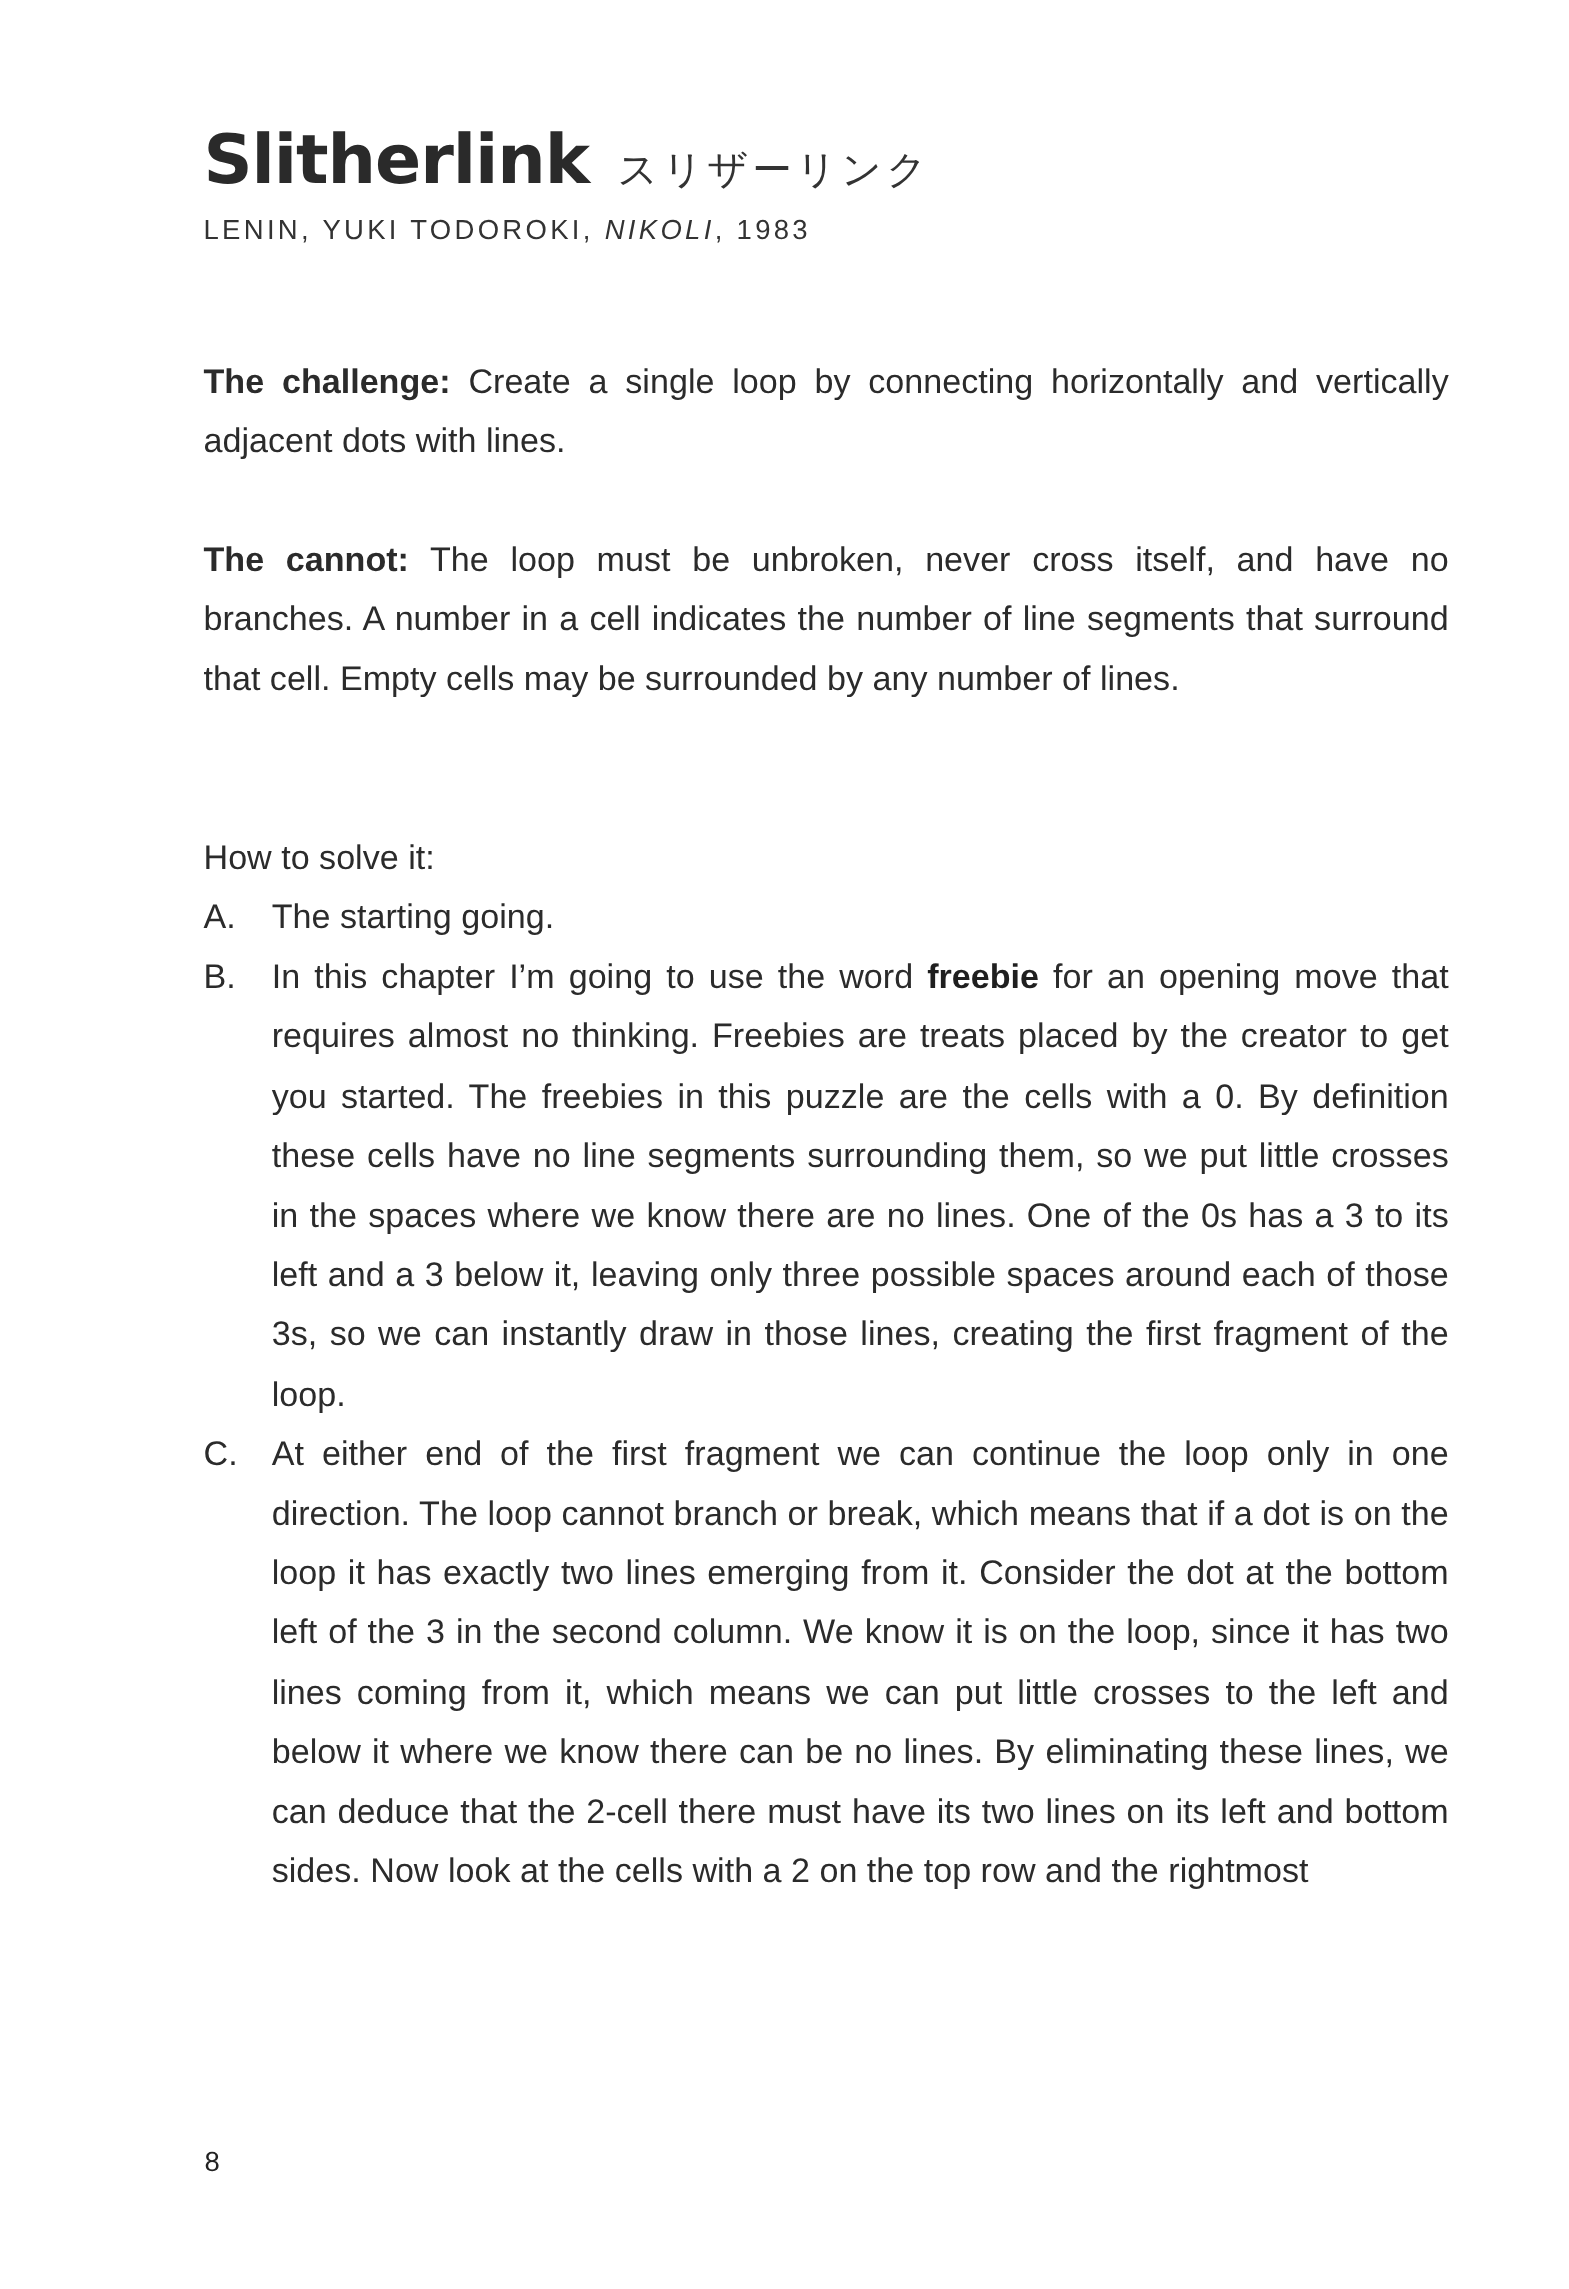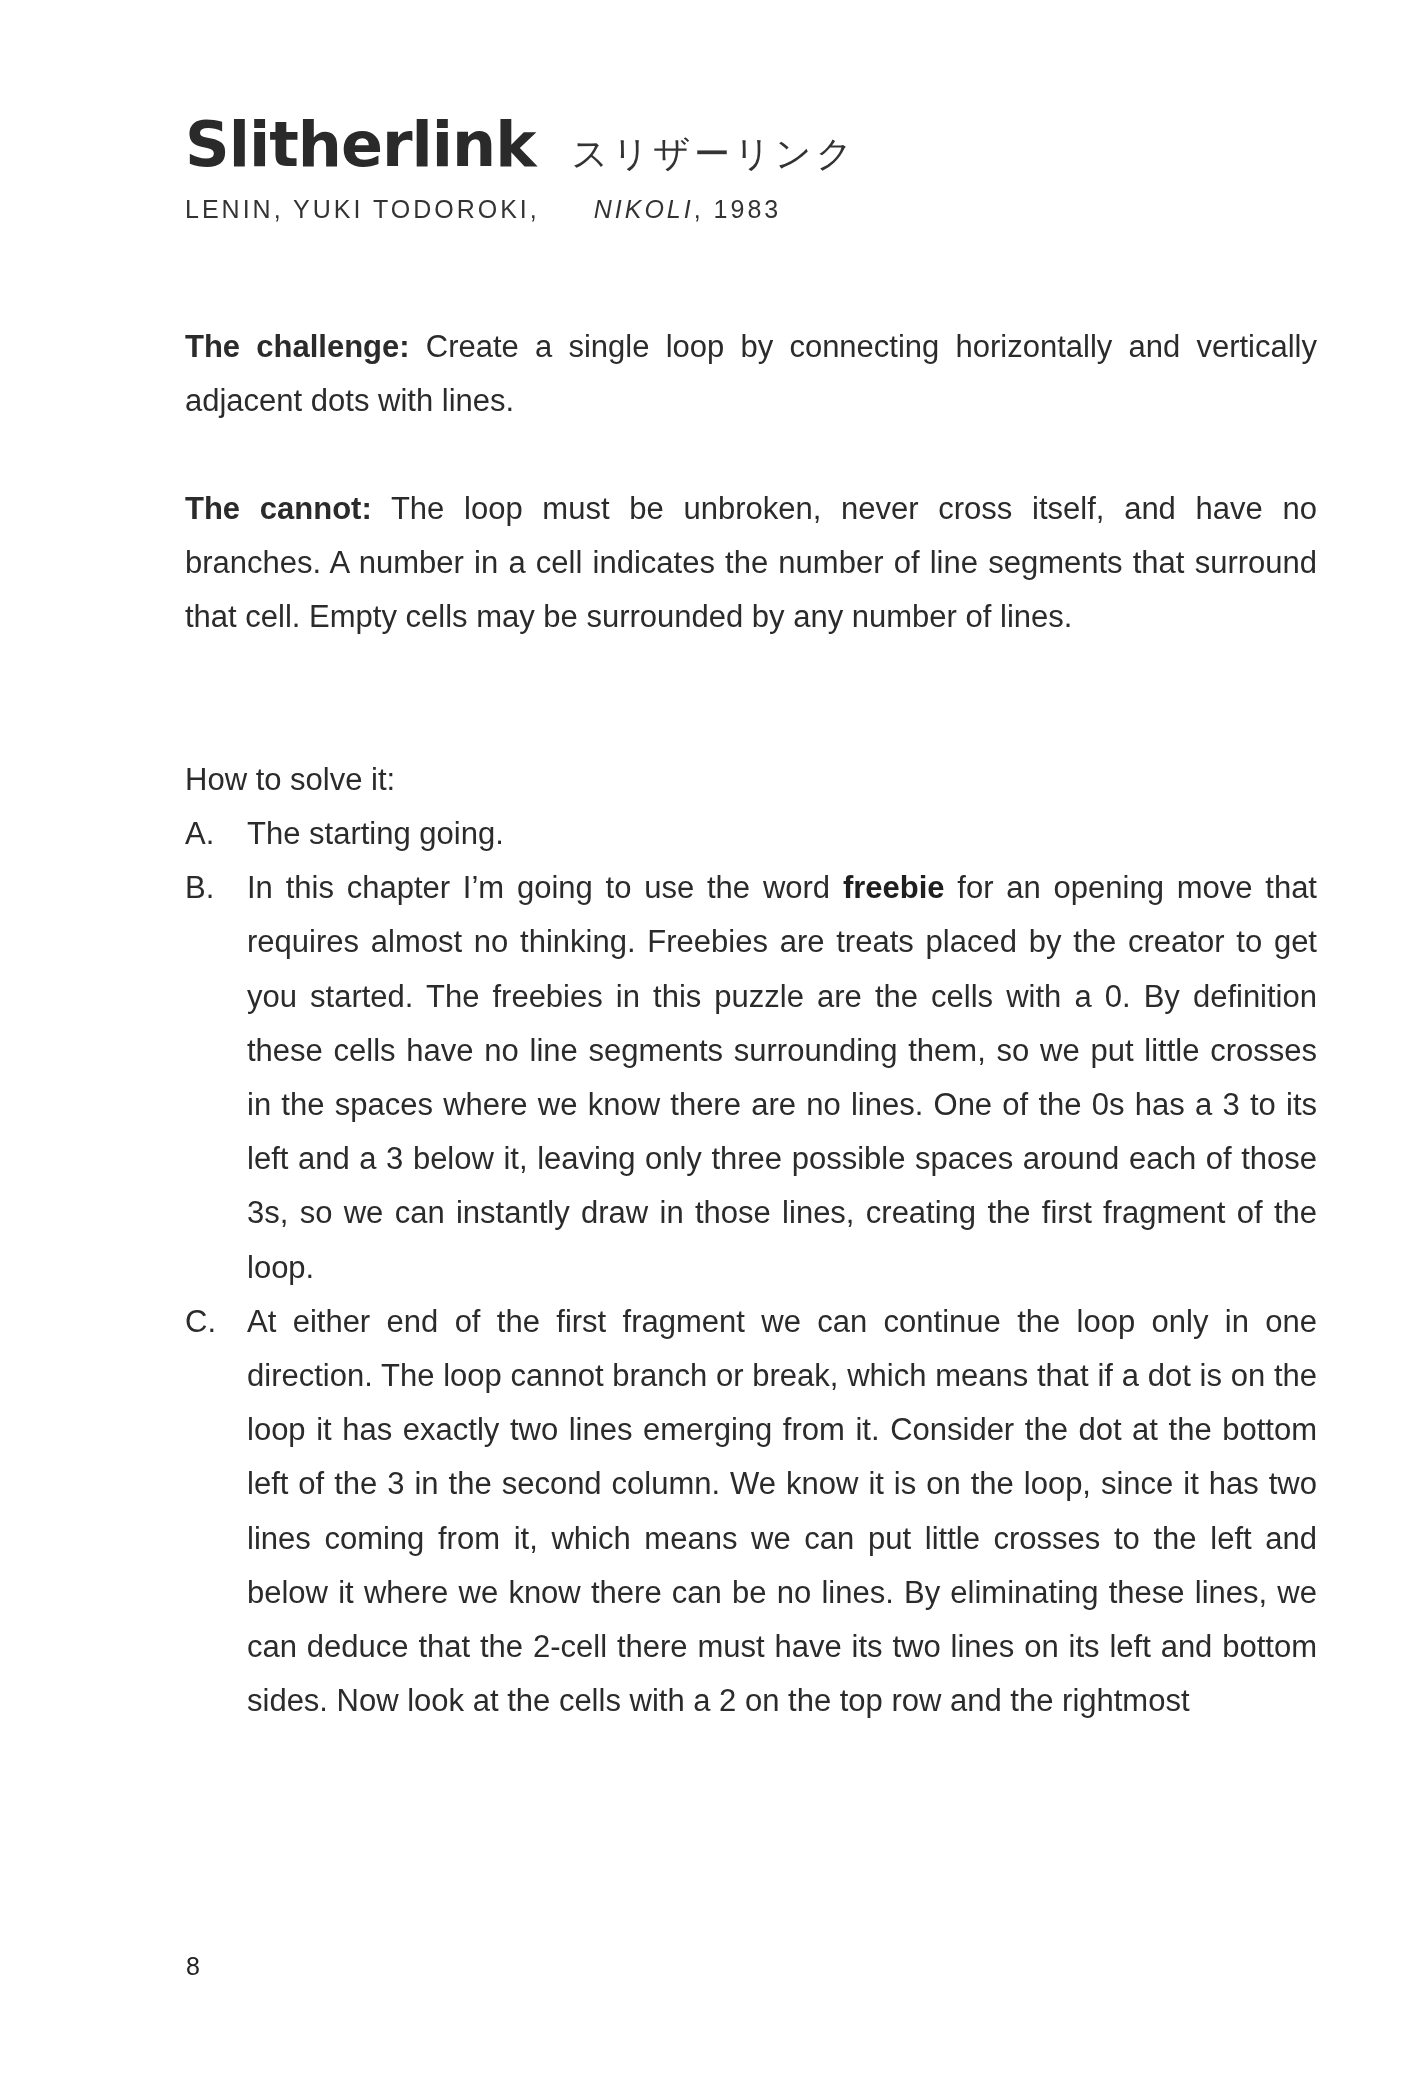--- a/index.html
+++ b/index.html
@@ -1,22 +1,22 @@
 <!DOCTYPE html>
 <html><head>
 <meta charset="utf-8">
 <style>
   html, body { margin: 0; padding: 0; background: #ffffff; }
   body { width: 1426px; height: 2081px; position: relative; overflow: hidden; color: #2b2b2b; }
   .page { position: absolute; left: 185px; top: 0; width: 1132px; }
   .title-row { position: absolute; top: 108px; left: 0; white-space: nowrap; }
   .title { font-family: "DejaVu Sans", sans-serif; font-weight: bold; font-size: 62px; color: #2a2a2a; letter-spacing: -1px; }
-  .title-jp { font-family: "DejaVu Sans", sans-serif; font-size: 36px; color: #333; margin-left: 36px; letter-spacing: 4px; }
+  .title-jp { font-family: "DejaVu Sans", sans-serif; font-size: 36px; color: #333; margin-left: 26px; letter-spacing: 4px; }
   .byline { position: absolute; top: 195px; left: 0; font-family: "Liberation Sans", sans-serif; font-size: 25px; letter-spacing: 3px; color: #333; }
-  .byline i { font-style: italic; margin-left: 44px; }
+  .byline i { font-style: italic; }
   .body-text { font-family: "Liberation Sans", sans-serif; font-size: 31px; line-height: 54.2px; color: #2b2b2b; }
   .para { position: absolute; left: 0; width: 1132px; text-align: justify; text-align-last: left; }
   .lbl { font-weight: bold; }
   .p-challenge { top: 320px; }
   .p-rules { top: 482px; }
   .how-heading { position: absolute; top: 753px; left: 0; font-weight: normal; }
   .steps { position: absolute; top: 807px; left: 0; width: 1132px; }
   .step { position: relative; padding-left: 62px; text-align: justify; text-align-last: left; }
   .step-letter { position: absolute; left: 0; top: 0; }
   .page-num { position: absolute; left: 186px; top: 1952px; font-family: "Liberation Sans", sans-serif; font-size: 25px; color: #222; }

